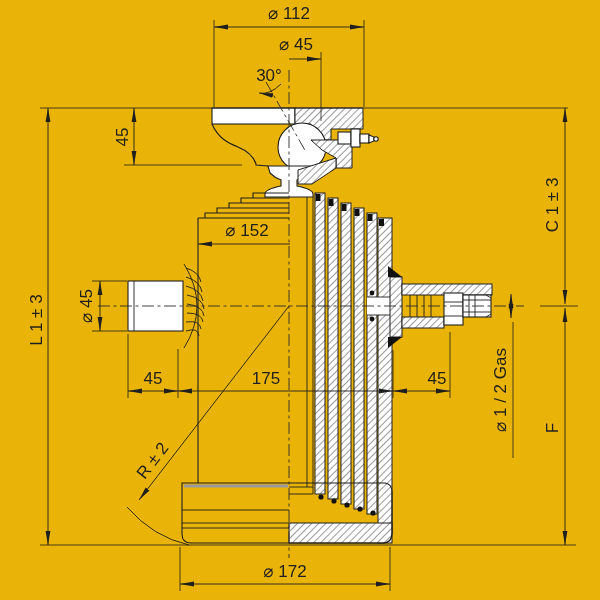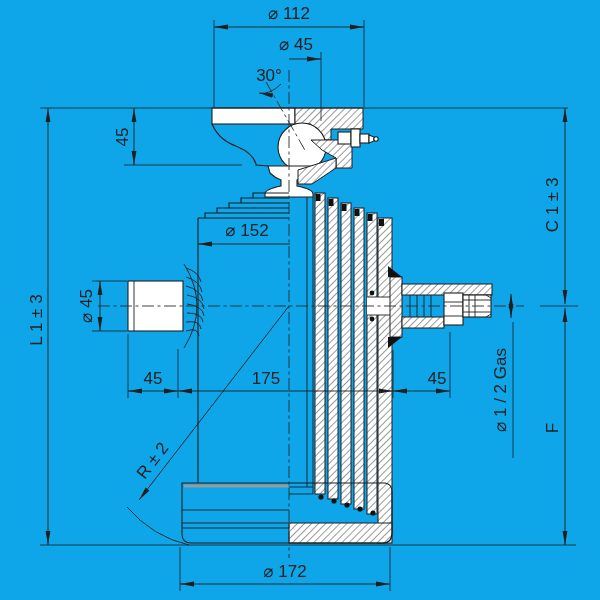--- a/index.html
+++ b/index.html
@@ -1,16 +1,16 @@
 <!DOCTYPE html>
 <html><head>
 <meta charset="utf-8">
 <style>
   html,body{margin:0;padding:0;background:#fff;}
-  .stage{width:600px;height:600px;background:#0ea5e9;position:relative;overflow:hidden;
+  .stage{width:600px;height:600px;background:#eab308;position:relative;overflow:hidden;
          font-family:"Liberation Sans", sans-serif;}
   svg{display:block;}
   text{font-family:"Liberation Sans", sans-serif;fill:#1f1f1f;}
   .dimtxt{font-size:17px;}
   .obj{stroke:#1f1f1f;stroke-width:1.1;fill:none;}
   .objw{stroke:#1f1f1f;stroke-width:1.1;fill:#ffffff;}
   .hat{stroke:#1f1f1f;stroke-width:1.0;fill:url(#hatchp);}
   .dim{stroke:#1f1f1f;stroke-width:0.9;fill:none;}
   .ext{stroke:#1f1f1f;stroke-width:0.8;fill:none;}
   .cl{stroke:#2a2a2a;stroke-width:0.9;fill:none;stroke-dasharray:12 3.5 3 3.5;}

